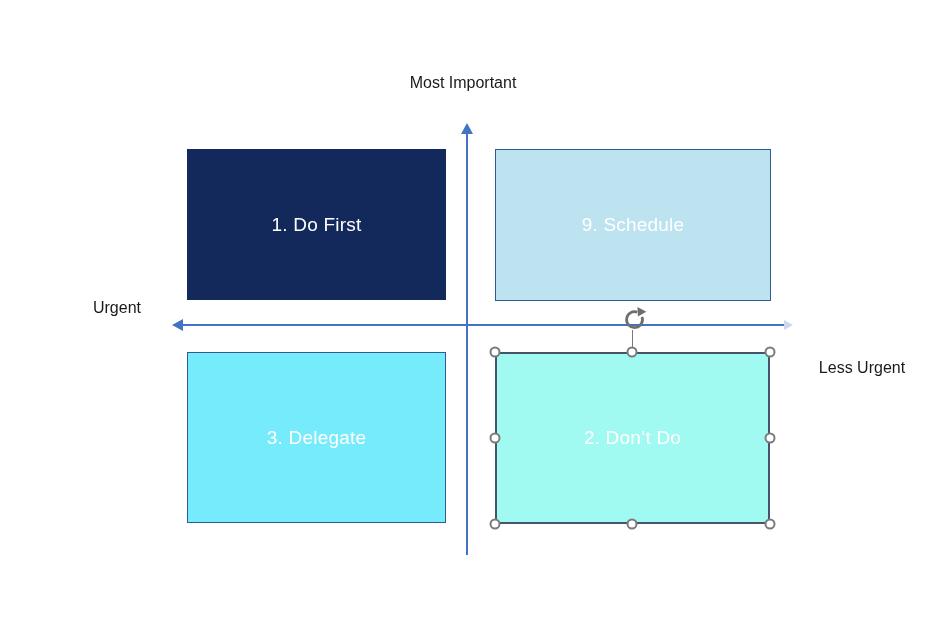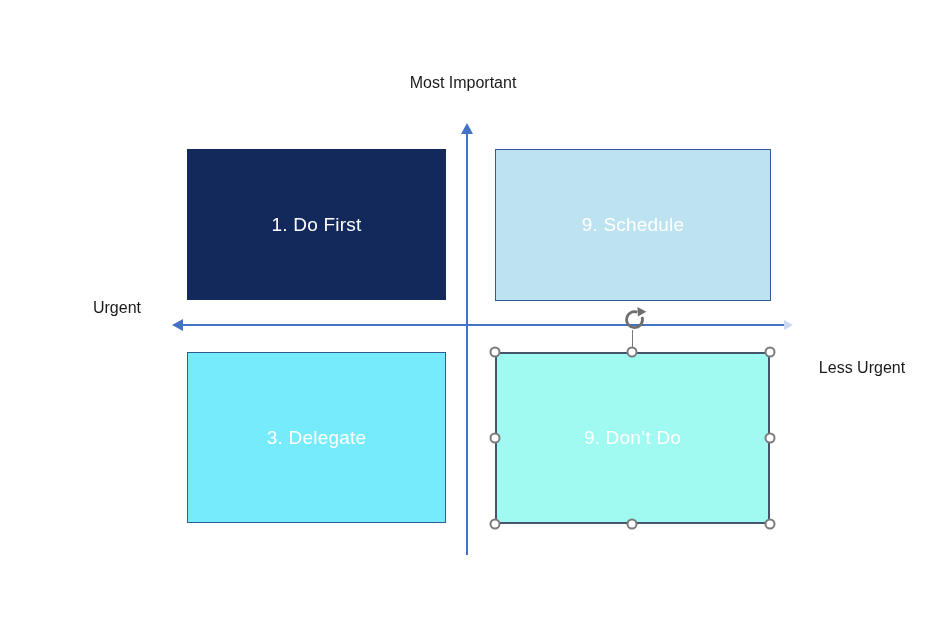--- a/index.html
+++ b/index.html
@@ -116,21 +116,21 @@
   <div class="quad q1" style="background: rgb(19, 41, 92); border-color: rgb(19, 41, 92); color: rgb(255, 255, 255);">
     <span>1. Do First</span>
   </div>
   <div class="quad q2" style="background: rgb(189, 227, 240); border-color: rgb(47, 91, 148); color: rgb(255, 255, 255);">
     <span>9. Schedule</span>
   </div>
   <div class="quad q3" style="background: rgb(118, 235, 251); border-color: rgb(47, 91, 148); color: rgb(255, 255, 255);">
     <span>3. Delegate</span>
   </div>
   <div class="quad q4" style="background: rgb(160, 250, 242); border-color: rgb(68, 84, 106); color: rgb(255, 255, 255);">
-    <span>9. Don’t Do</span>
+    <span>2. Don’t Do</span>
   </div>
 
   <div class="rotate-stem"></div>
   <svg class="rotate-icon" viewBox="0 0 22 22">
     <path d="M 17.6 9.6 A 7 7 0 1 1 13.4 5.4" fill="none" stroke="#6e6e6e" stroke-width="2.4"></path>
     <path d="M 13.6 0.9 L 21.4 5.0 L 14.0 9.2 Z" fill="#6e6e6e"></path>
   </svg>
   <div class="handle" style="left: 495px; top: 352px; background: rgb(255, 255, 255); border-color: rgb(122, 122, 122);"></div>
   <div class="handle" style="left: 632px; top: 352px; background: rgb(255, 255, 255); border-color: rgb(122, 122, 122);"></div>
   <div class="handle" style="left: 770px; top: 352px; background: rgb(255, 255, 255); border-color: rgb(122, 122, 122);"></div>

